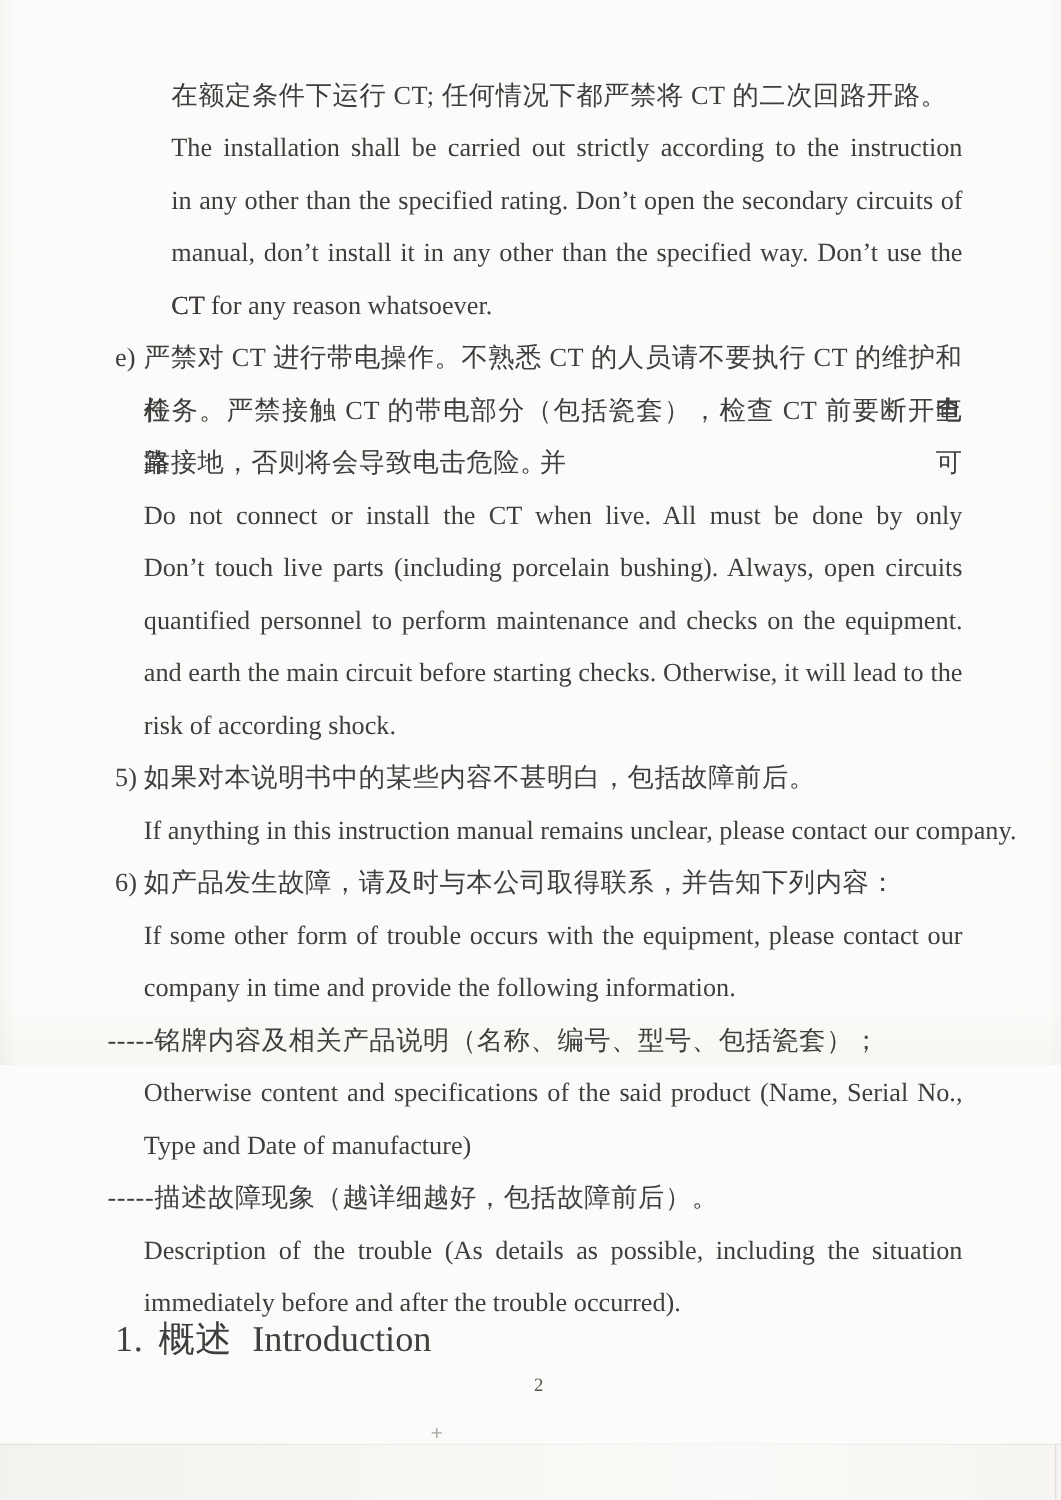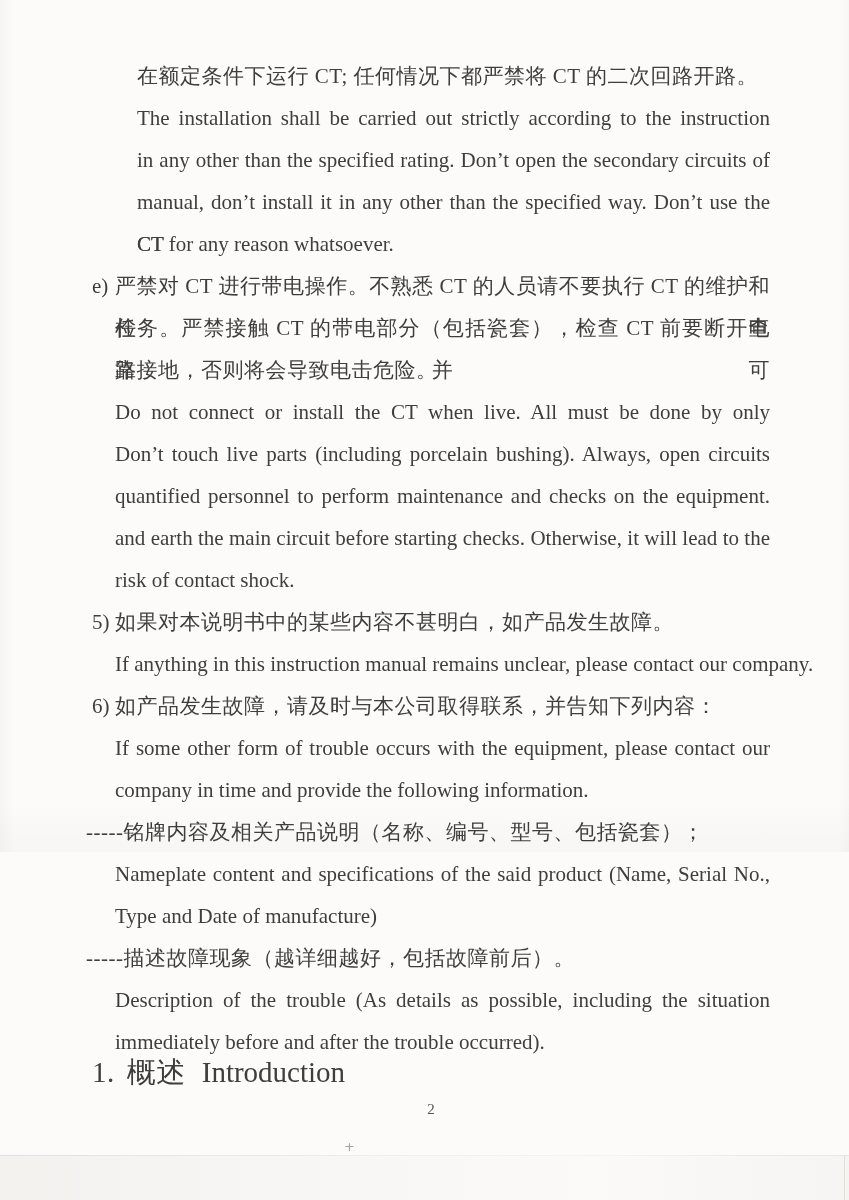--- a/index.html
+++ b/index.html
@@ -129,42 +129,42 @@
           <span class="marker">e)</span>
           <div class="line j zh">严禁对 CT 进行带电操作。不熟悉 CT 的人员请不要执行 CT 的维护和检查</div>
           <div class="line j zh">任务。严禁接触 CT 的带电部分（包括瓷套），检查 CT 前要断开电路并可</div>
           <div class="line zh">靠接地，否则将会导致电击危险。</div>
         </div>
         <div class="block indent-list lang-en">
           <div class="line j">Do not connect or install the CT when live. All must be done by only</div>
           <div class="line j">Don’t touch live parts (including porcelain bushing). Always, open circuits</div>
           <div class="line j">quantified personnel to perform maintenance and checks on the equipment.</div>
           <div class="line j">and earth the main circuit before starting checks. Otherwise, it will lead to the</div>
-          <div class="line">risk of contact shock.</div>
+          <div class="line">risk of according shock.</div>
         </div>
         <div class="block item lang-zh">
           <span class="marker">5)</span>
-          <div class="line zh">如果对本说明书中的某些内容不甚明白，如产品发生故障。</div>
+          <div class="line zh">如果对本说明书中的某些内容不甚明白，包括故障前后。</div>
         </div>
         <div class="block indent-list lang-en">
           <div class="line nowrap">If anything in this instruction manual remains unclear, please contact our company.</div>
         </div>
         <div class="block item lang-zh">
           <span class="marker">6)</span>
           <div class="line zh">如产品发生故障，请及时与本公司取得联系，并告知下列内容：</div>
         </div>
         <div class="block indent-list lang-en">
           <div class="line j">If some other form of trouble occurs with the equipment, please contact our</div>
           <div class="line">company in time and provide the following information.</div>
         </div>
         <div class="block dash-block lang-zh">
           <div class="line zh">-----铭牌内容及相关产品说明（名称、编号、型号、包括瓷套）；</div>
         </div>
         <div class="block indent-list lang-en">
-          <div class="line j">Nameplate content and specifications of the said product (Name, Serial No.,</div>
+          <div class="line j">Otherwise content and specifications of the said product (Name, Serial No.,</div>
           <div class="line">Type and Date of manufacture)</div>
         </div>
         <div class="block dash-block lang-zh">
           <div class="line zh">-----描述故障现象（越详细越好，包括故障前后）。</div>
         </div>
         <div class="block indent-list lang-en">
           <div class="line j">Description of the trouble (As details as possible, including the situation</div>
           <div class="line">immediately before and after the trouble occurred).</div>
         </div>
         <div class="block heading-block"><span>1.</span><span class="h-zh">概述</span><span class="h-en">Introduction</span></div>

